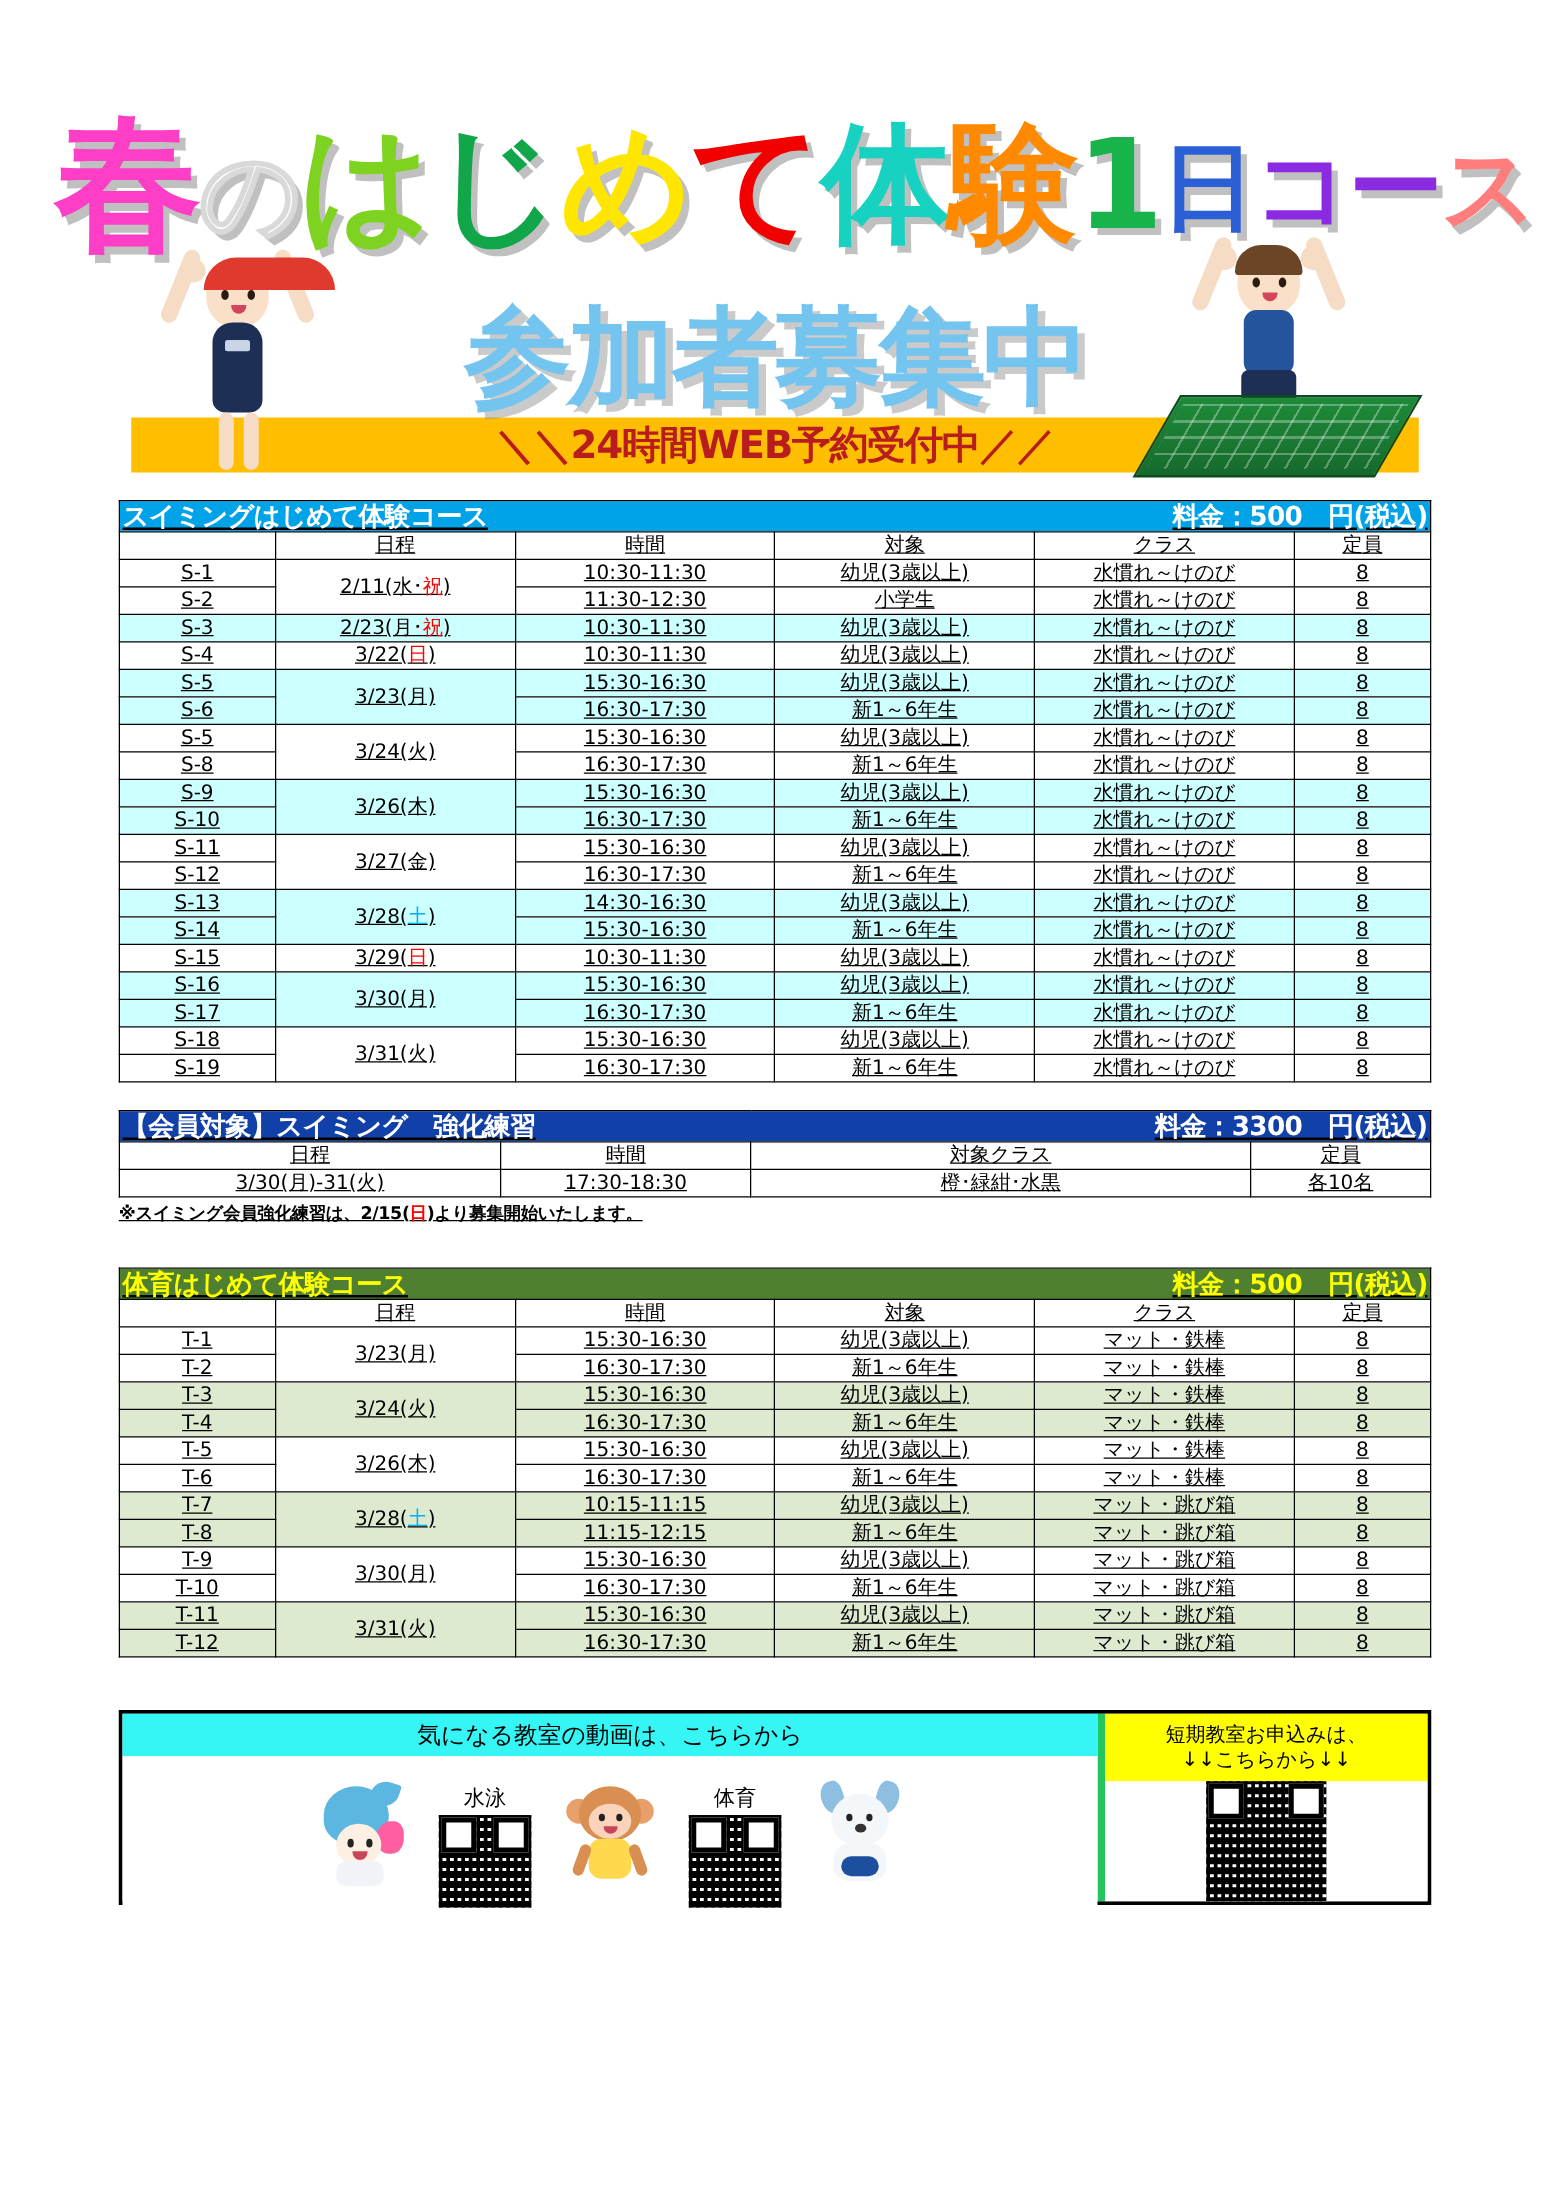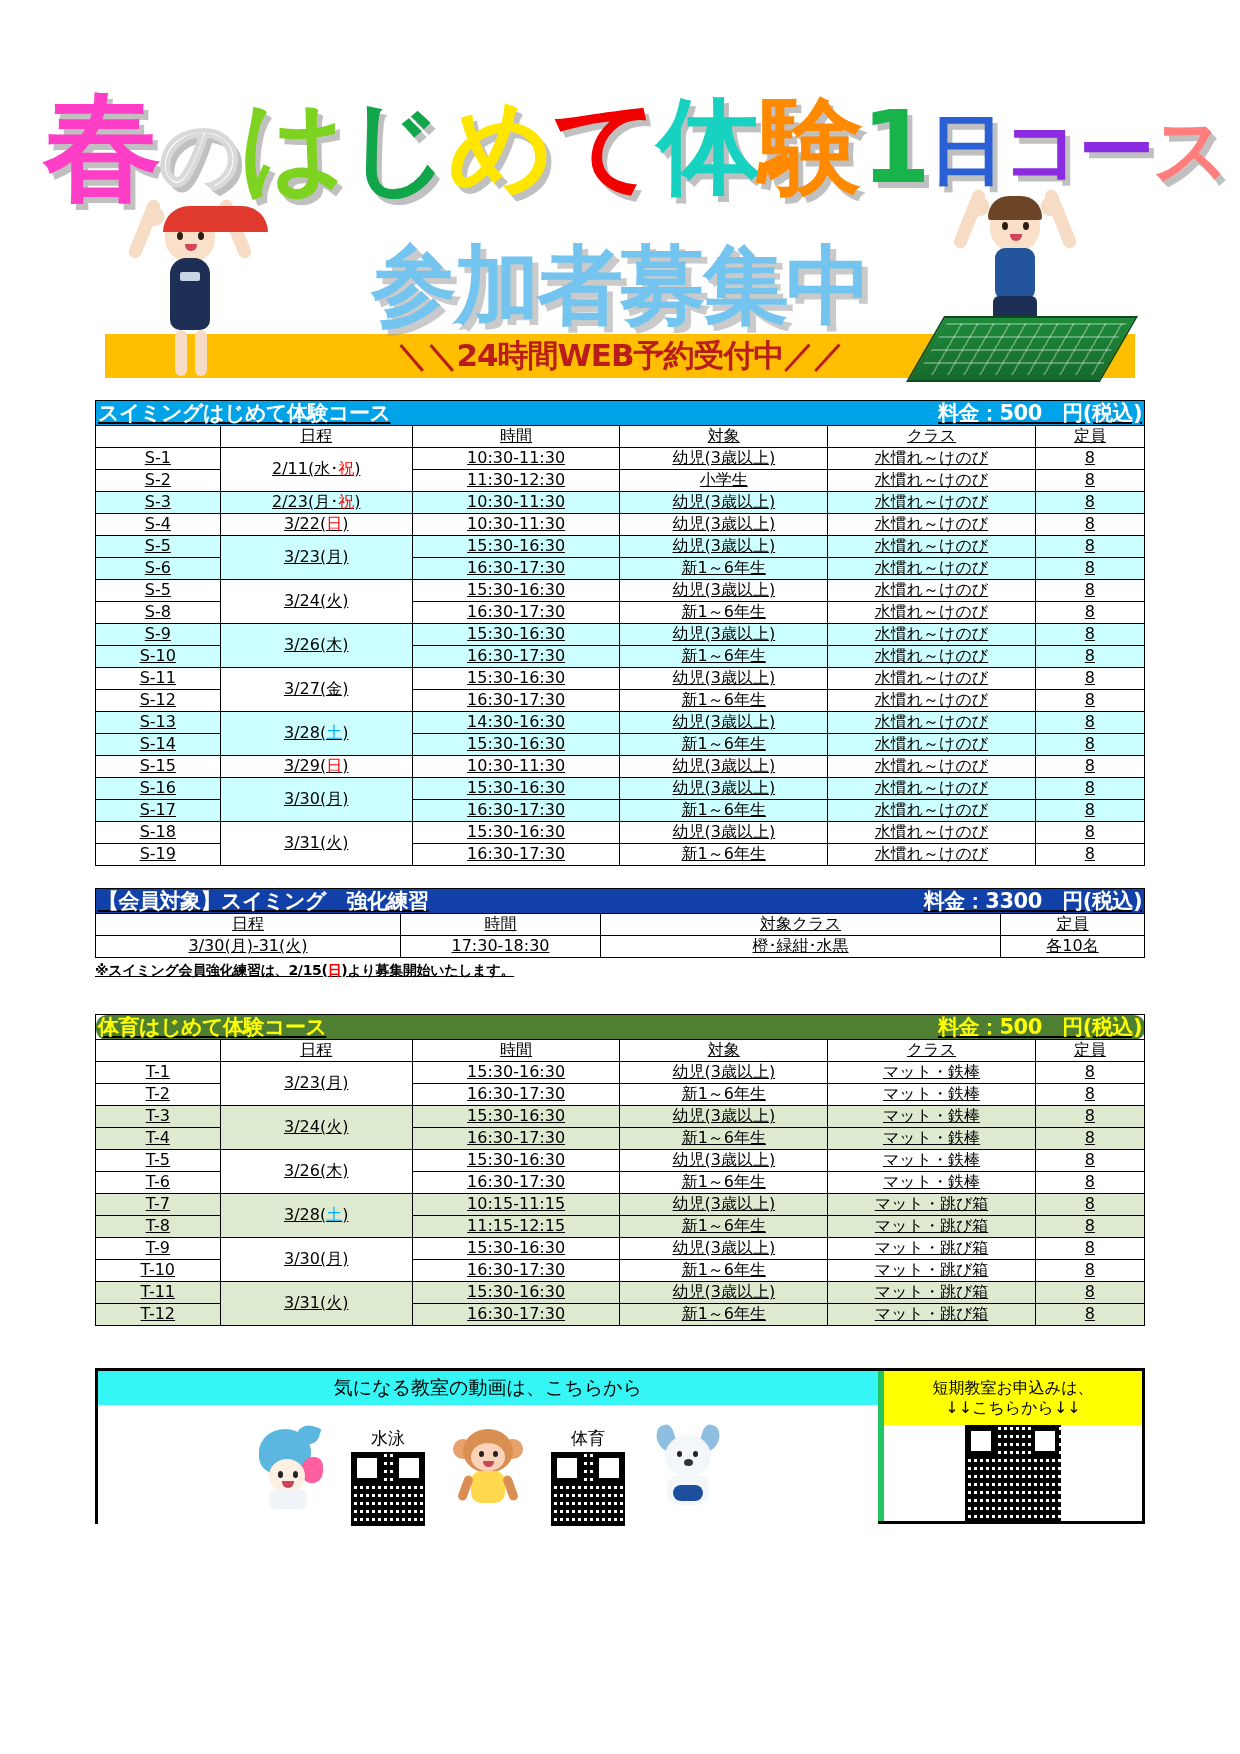--- a/index.html
+++ b/index.html
@@ -115,21 +115,21 @@
     padding:3px 8px;
     height:26px;
   }
   .band{
     display:flex;justify-content:space-between;align-items:center;
     font-weight:bold;font-size:21px;letter-spacing:-0.5px;
   }
   .band .price{font-size:21px;}
   .band-swim{background:#00a2e8;color:#fff;}
   .band-kyoka{background:#1040a8;color:#fff;}
-  .band-taiiku{background:#4f7f30;color:#ffff00;border-radius:11px;}
+  .band-taiiku{background:#4f7f30;color:#ffff00;}
   .colhdr td{font-size:18px;height:22px;background:#fff;font-weight:normal;}
   .c-no{width:120px;}
   .c-date{width:185px;}
   .c-time{width:200px;}
   .c-target{width:200px;}
   .c-class{width:200px;}
   .c-cap{width:105px;}
   .hl{background:#ccffff;}
   .hl-g{background:#ddeacf;}
   .red{color:#ff0000;}

